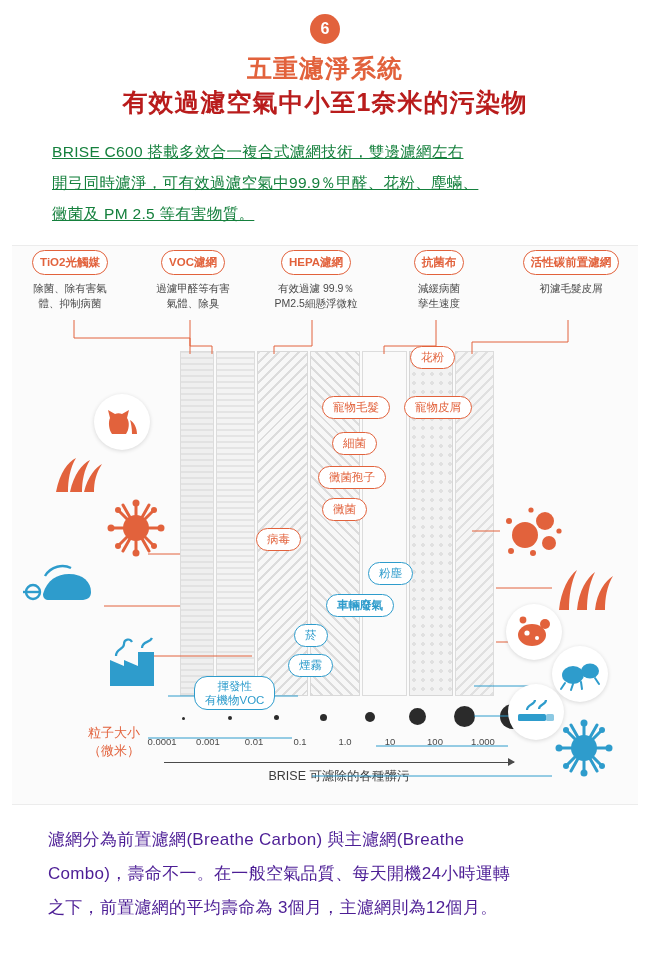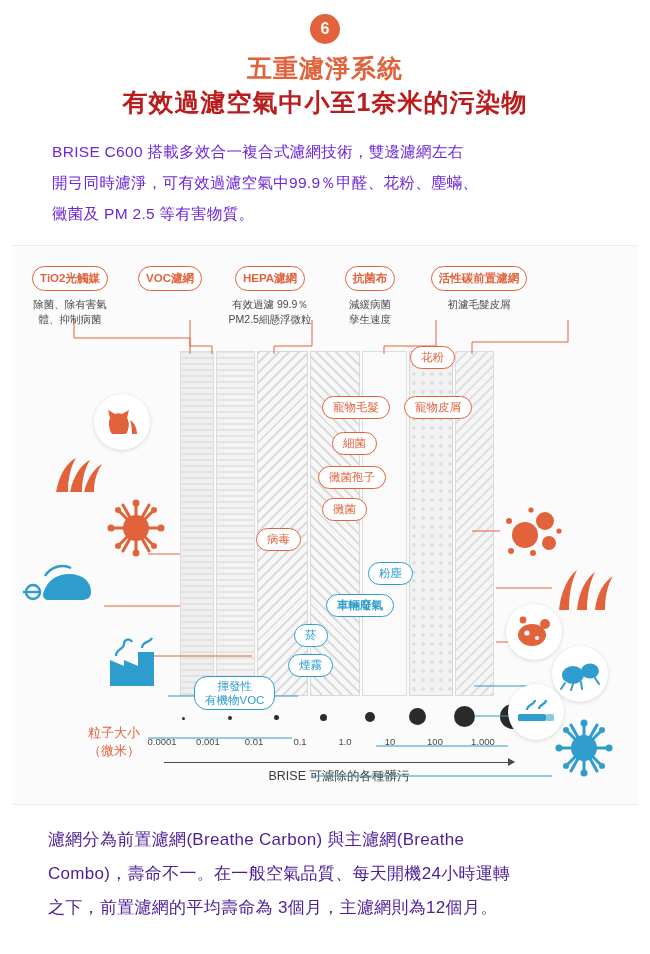--- a/index.html
+++ b/index.html
@@ -29,40 +29,41 @@
   }
   .title-line2 {
     color: #b91c1c; font-size: 25px; font-weight: bold;
     letter-spacing: 1px; line-height: 1.35;
   }
 
   .intro {
     margin: 16px 52px 0 52px;
     font-size: 15.5px;
     line-height: 2.0;
-    color: #6d28d9;
+    color: #15803d;
     letter-spacing: .3px;
+    text-decoration: underline;
   }
 
   
   .diagram {
     position: relative;
     margin: 16px 12px 0 12px;
     height: 560px;
     background: #fbfbfb;
     border-top: 1px solid #ececec;
     border-bottom: 1px solid #ececec;
   }
 
   
   .layer-tags {
     position: absolute;
-    top: 20px; left: 0; right: 0;
+    top: 4px; left: 0; right: 0;
     display: flex;
-    justify-content: flex-start;
+    justify-content: space-between;
     padding: 0 8px;
   }
   .layer-col { width: 100px; text-align: center; }
   .layer-col.wide { width: 118px; }
   .pill {
     display: inline-block;
     border: 1.4px solid #e2623c;
     color: #e2623c;
     border-radius: 14px;
     font-size: 11.5px;
@@ -197,20 +198,24 @@
   <div class="layer-tags">
     <div class="layer-col">
       <span class="pill">TiO2光觸媒</span>
       <div class="layer-desc">
         <div>除菌、除有害氣</div>
         <div>體、抑制病菌</div>
       </div>
     </div>
     <div class="layer-col">
       <span class="pill">VOC濾網</span>
+      <div class="layer-desc">
+        <div>過濾甲醛等有害</div>
+        <div>氣體、除臭</div>
+      </div>
     </div>
     <div class="layer-col">
       <span class="pill">HEPA濾網</span>
       <div class="layer-desc">
         <div>有效過濾 99.9％</div>
         <div>PM2.5細懸浮微粒</div>
       </div>
     </div>
     <div class="layer-col">
       <span class="pill">抗菌布</span>

